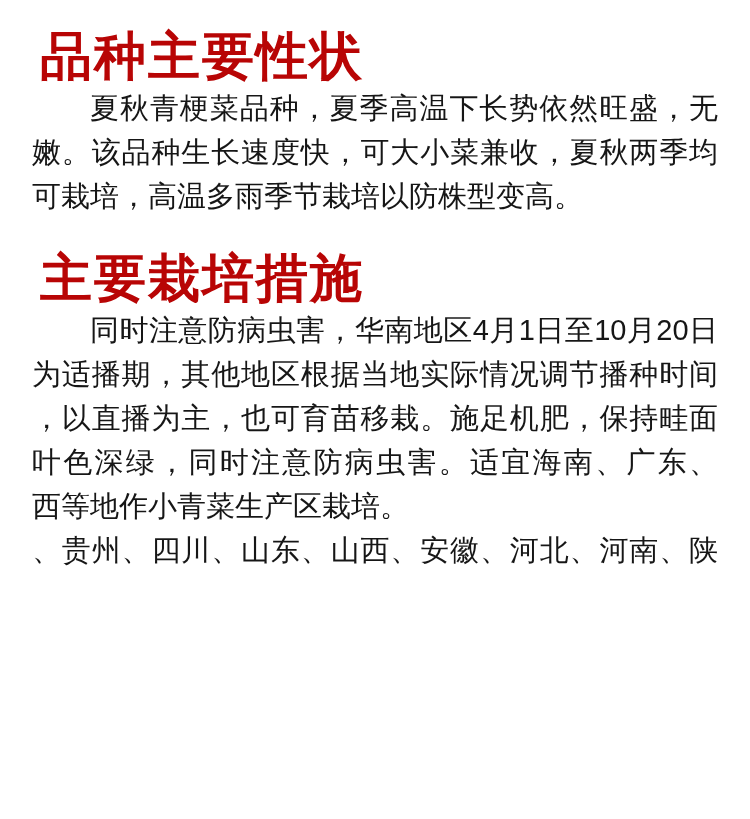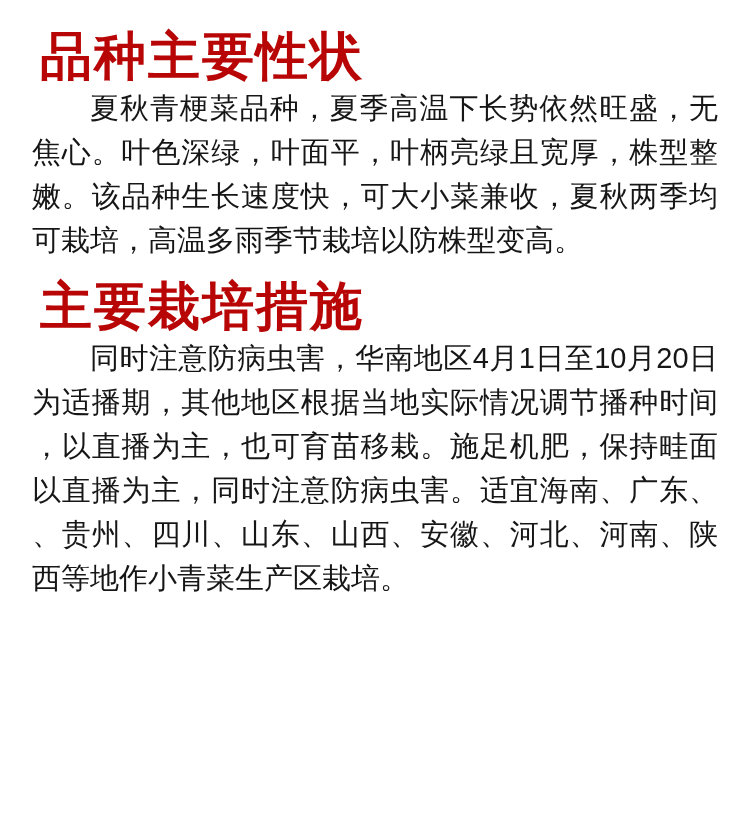--- a/index.html
+++ b/index.html
@@ -26,21 +26,21 @@
     letter-spacing: 2px;
     color: var(--heading-color, #b80505);
   }
   .para {
     color: var(--body-color, #161616);
     font-size: 29px;
     line-height: 44px;
   }
   .para + .sec-heading,
   section + section .sec-heading {
-    margin-top: 14px;
+    margin-top: 30px;
   }
   .line {
     width: 686px;
     text-align: justify;
     text-align-last: justify;
     overflow: hidden;
     white-space: nowrap;
   }
   .line.indent {
     text-indent: 2em;
@@ -53,31 +53,30 @@
 </style>
 </head>
 <body>
 
 <div class="page">
 
   <section>
     <h1 class="sec-heading">品种主要性状</h1>
     <div class="para">
       <div class="line indent">夏秋青梗菜品种，夏季高温下长势依然旺盛，无</div>
-      <div class="line">焦心。叶色深绿，叶面平，叶柄亮绿且宽厚，株型整</div>
       <div class="line">嫩。该品种生长速度快，可大小菜兼收，夏秋两季均</div>
       <div class="line last">可栽培，高温多雨季节栽培以防株型变高。</div>
     </div>
   </section>
 
   <section>
     <h1 class="sec-heading">主要栽培措施</h1>
     <div class="para">
       <div class="line indent">同时注意防病虫害，华南地区4月1日至10月20日</div>
       <div class="line">为适播期，其他地区根据当地实际情况调节播种时间</div>
       <div class="line">，以直播为主，也可育苗移栽。施足机肥，保持畦面</div>
-      <div class="line">以直播为主，同时注意防病虫害。适宜海南、广东、</div>
+      <div class="line">叶色深绿，同时注意防病虫害。适宜海南、广东、</div>
+      <div class="line last">西等地作小青菜生产区栽培。</div>
       <div class="line">、贵州、四川、山东、山西、安徽、河北、河南、陕</div>
-      <div class="line last">西等地作小青菜生产区栽培。</div>
     </div>
   </section>
 
 </div>
 
 </body></html>

